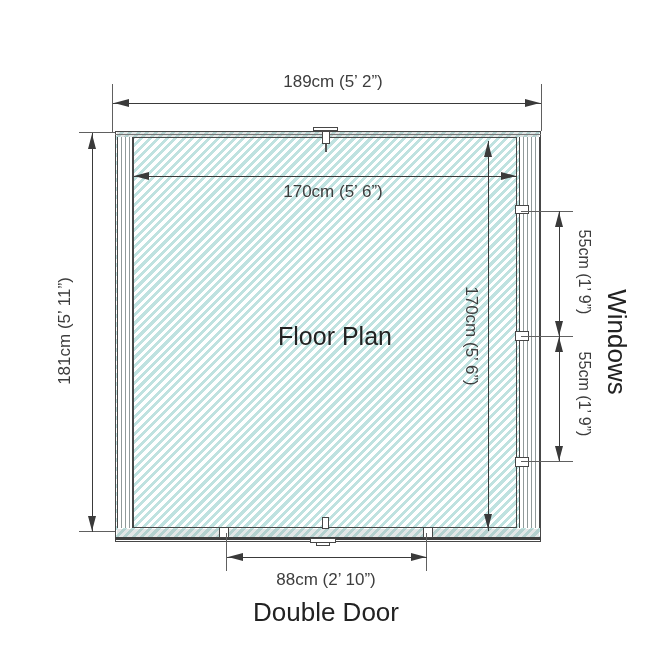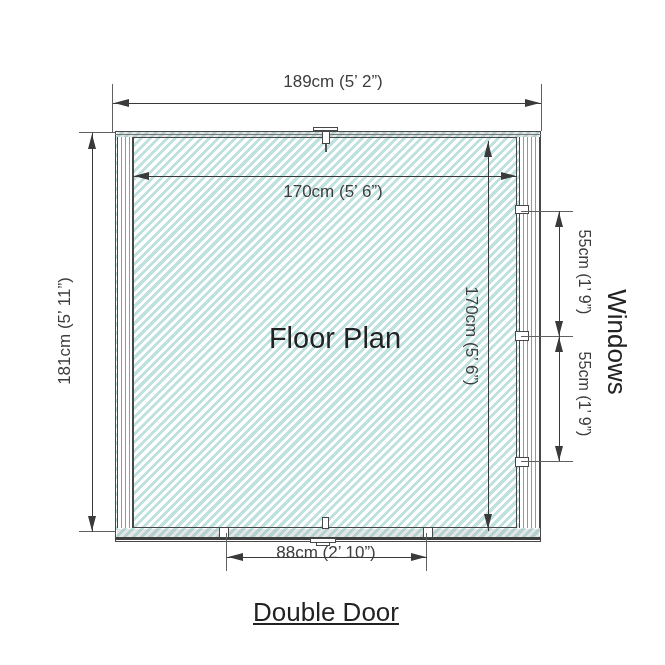--- a/index.html
+++ b/index.html
@@ -35,21 +35,21 @@
   .arr-right { border-top:4px solid transparent; border-bottom:4px solid transparent; border-left:15px solid var(--dim-line,#3a3a3a); }
   .arr-up    { border-left:4px solid transparent; border-right:4px solid transparent; border-bottom:15px solid var(--dim-line,#3a3a3a); }
   .arr-down  { border-left:4px solid transparent; border-right:4px solid transparent; border-top:15px solid var(--dim-line,#3a3a3a); }
 
   
   .dim-text { font-size:17px; text-align:center; height:20px; line-height:20px; white-space:nowrap; }
   .dim-text-sm { font-size:16px; }
   .rot-cw  { transform:rotate(90deg); transform-origin:center; }
   .rot-ccw { transform:rotate(-90deg); transform-origin:center; }
   .big-label { font-size:26px; text-align:center; color:var(--label-text,#222222); white-space:nowrap; }
-  .title-label { font-size:29px; }
+  .title-label { font-size:25px; }
 </style>
 </head>
 <body>
 
 <div class="canvas">
 
   <div class="abs b-outer" style="left:115px; top:131px; width:426px; height:411px;"></div>
   <div class="abs band-tint" style="left:117px; top:132px; width:422px; height:5px;"></div>
   <div class="abs band-tint" style="left:117px; top:529px; width:422px; height:8px;"></div>
   <div class="abs hline" style="left:115px; top:134px; width:426px; height:1px;"></div>
@@ -109,18 +109,18 @@
   <div class="arr arr-down" style="left:555px; top:446px;"></div>
   <div class="abs dim-text dim-text-sm rot-cw" style="left:484px; top:262px; width:200px;">55cm (1’ 9”)</div>
   <div class="abs dim-text dim-text-sm rot-cw" style="left:484px; top:384px; width:200px;">55cm (1’ 9”)</div>
   <div class="abs big-label rot-cw" style="left:517px; top:328px; width:200px; height:28px; line-height:28px;">Windows</div>
 
   <div class="abs ext" style="left:226px; top:533px; width:1px; height:38px;"></div>
   <div class="abs ext" style="left:426px; top:533px; width:1px; height:38px;"></div>
   <div class="abs dline" style="left:227px; top:557px; width:200px; height:1px;"></div>
   <div class="arr arr-left" style="left:228px; top:553px;"></div>
   <div class="arr arr-right" style="left:411px; top:553px;"></div>
-  <div class="abs dim-text" style="left:226px; top:543px; width:200px;">88cm (2’ 10”)</div>
-  <div class="abs big-label" style="left:211px; top:597px; width:230px;text-decoration:underline;">Double Door</div>
+  <div class="abs dim-text" style="left:226px; top:570px; width:200px;">88cm (2’ 10”)</div>
+  <div class="abs big-label" style="left:211px; top:597px; width:230px;">Double Door</div>
 
   <div class="abs big-label title-label" style="left:235px; top:322px; width:200px;">Floor Plan</div>
 
 </div>
 
 </body></html>

